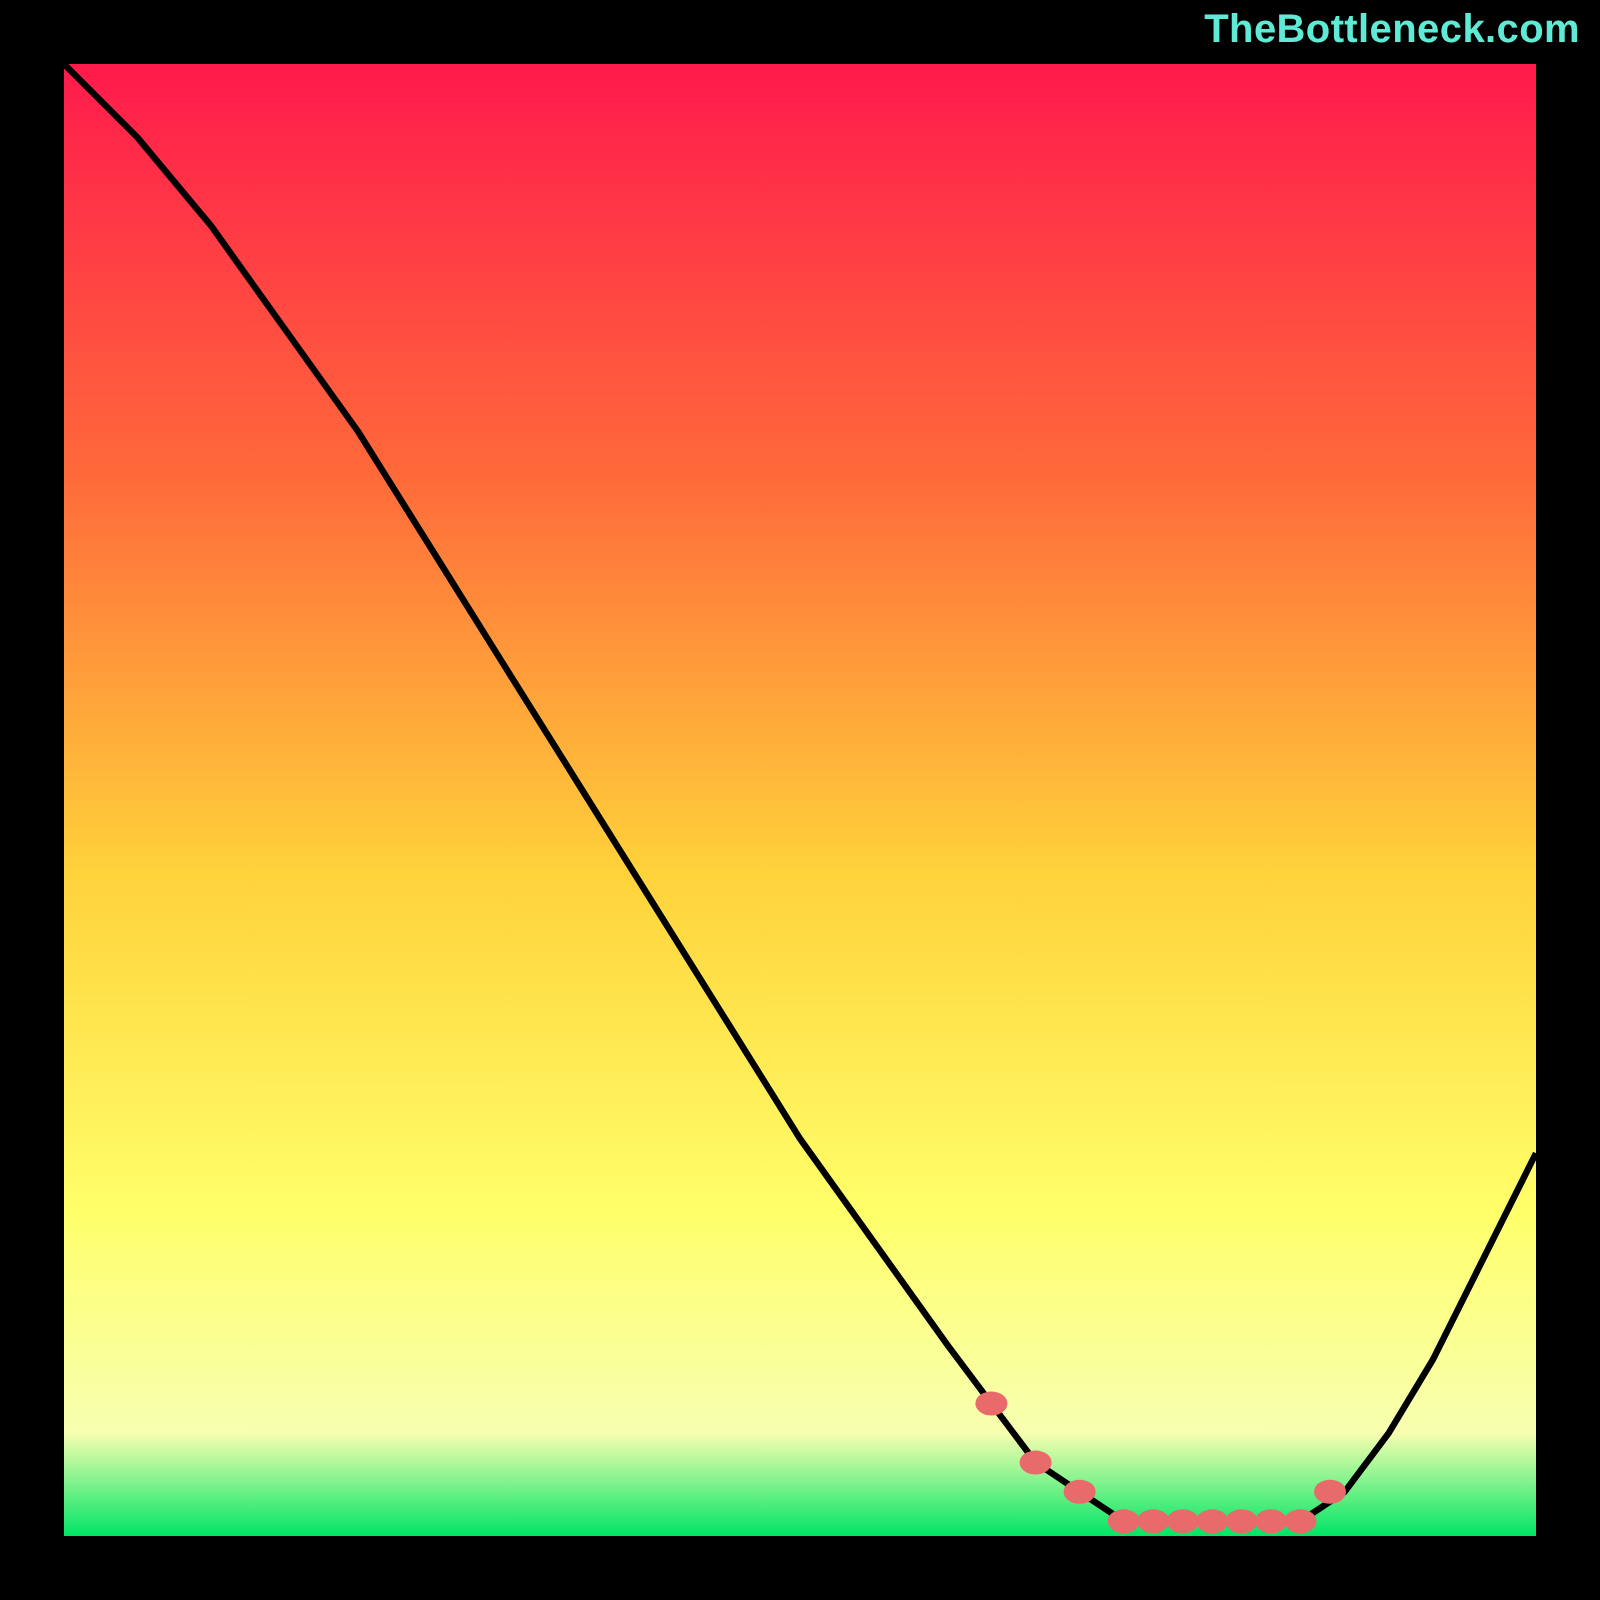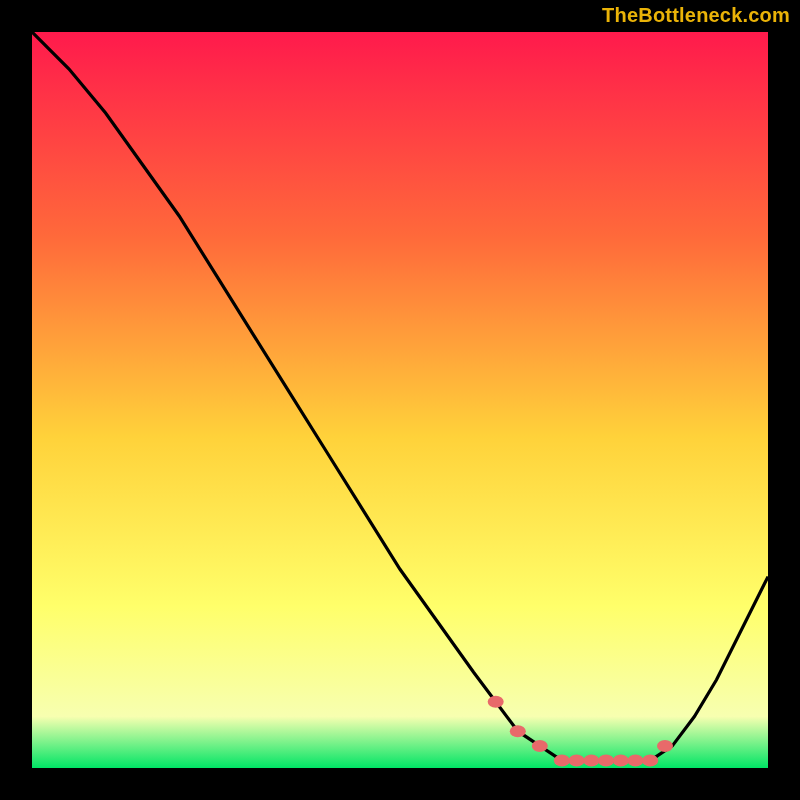--- a/index.html
+++ b/index.html
@@ -14,21 +14,21 @@
   .frame {
     position: relative;
     width: 800px;
     height: 800px;
     background: #000;
   }
   .watermark {
     position: absolute;
     top: 4px;
     right: 10px;
-    color: #eab308;
+    color: #5eead4;
     font-size: 20px;
     font-weight: 600;
     letter-spacing: 0.2px;
     z-index: 5;
   }
   .plot {
     position: absolute;
     left: 32px;
     top: 32px;
     width: 736px;

